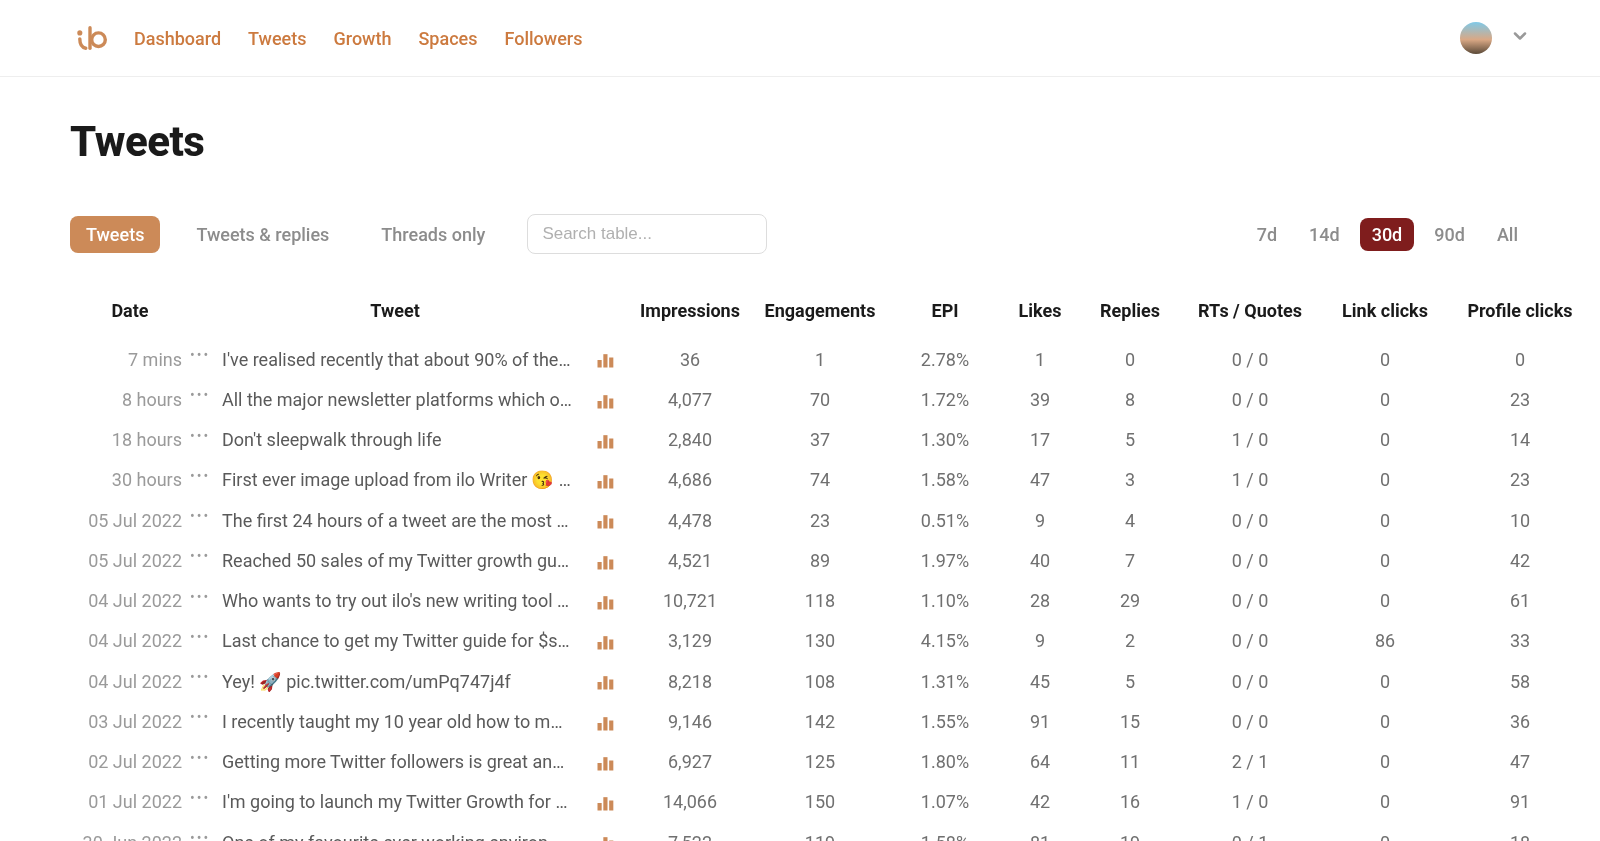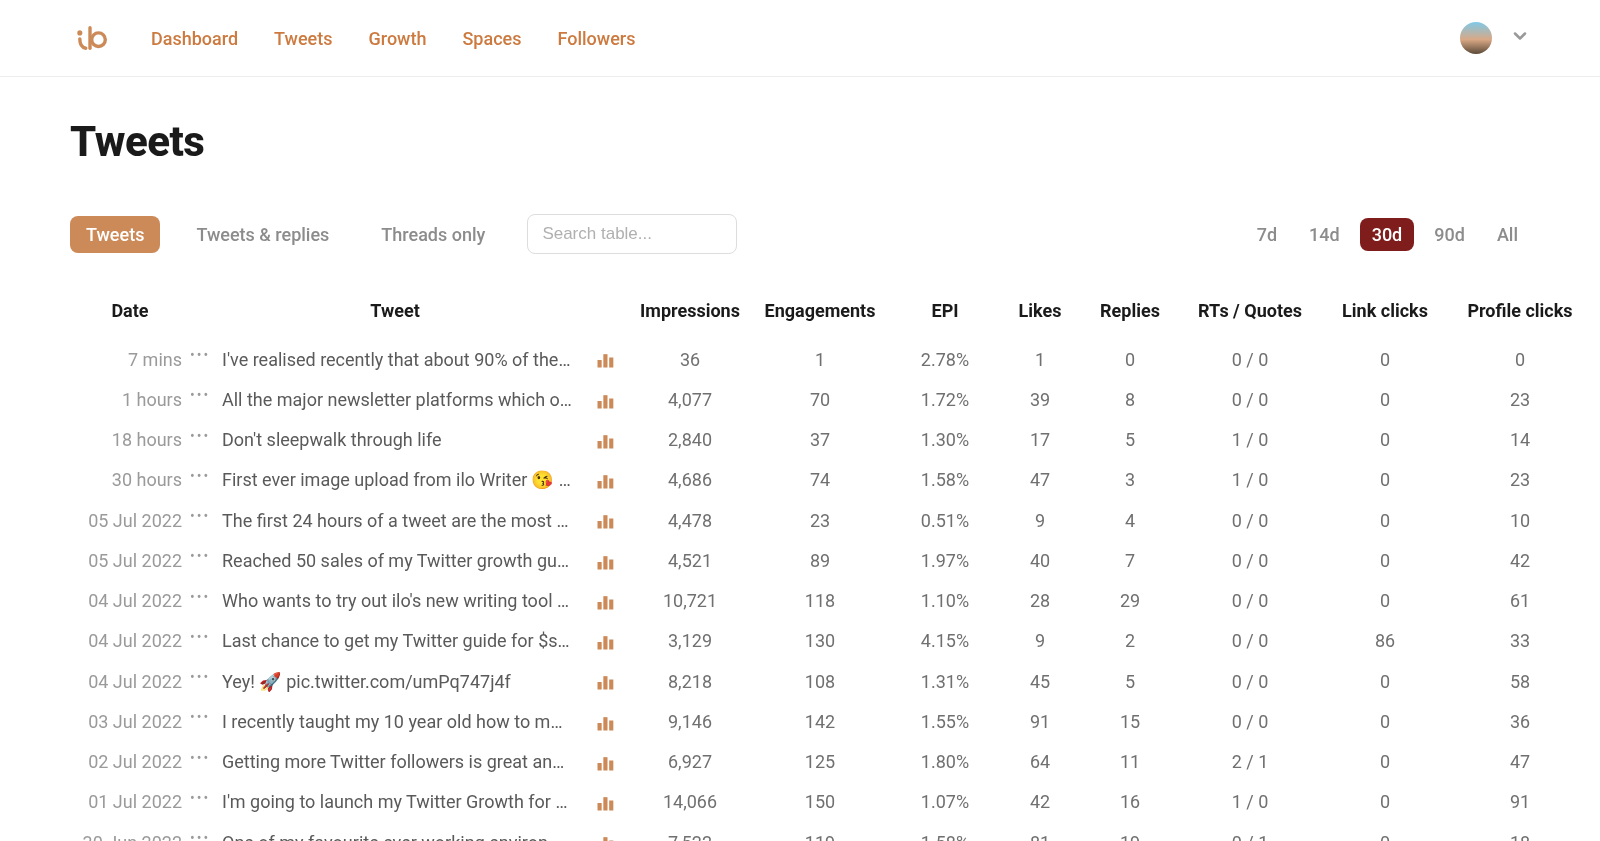--- a/index.html
+++ b/index.html
@@ -22,22 +22,21 @@
   .logo {
     width: 40px;
     height: 40px;
     display: flex;
     align-items: center;
     justify-content: center;
     margin-right: 24px;
   }
   .nav {
     display: flex;
-    gap: 36px;
-    margin-left: 17px;
+    gap: 27px;
   }
   .nav-item {
     color: #cc7a3f;
     font-size: 18px;
     font-weight: 500;
     cursor: pointer;
   }
   .topbar-right {
     margin-left: auto;
     display: flex;
@@ -81,21 +80,21 @@
   .tab-pill.active {
     background: #cc8a58;
     color: #fff;
   }
   .search-wrap {
     margin-left: 6px;
   }
   .search-input {
     font-size: 17px;
     padding: 9px 14px;
-    width: 210px;
+    width: 240px;
     border: 1px solid #ddd;
     border-radius: 8px;
     color: #555;
   }
   .search-input::placeholder {
     color: #b0b0b0;
   }
   .range-tabs {
     margin-left: auto;
     display: flex;
@@ -257,21 +256,21 @@
     <div class="cell">1</div>
     <div class="cell">2.78%</div>
     <div class="cell">1</div>
     <div class="cell">0</div>
     <div class="cell">0 / 0</div>
     <div class="cell">0</div>
     <div class="cell">0</div>
   </div>
 
   <div class="trow">
-    <div class="cell date">1 hours</div>
+    <div class="cell date">8 hours</div>
     <div class="cell dots">•••</div>
     <div class="cell tweet">All the major newsletter platforms which offer paid subscriptions</div>
     <div class="cell chart">
       <span class="chart-icon"><svg viewBox="0 0 24 24" fill="#cc8a58">
                 <rect x="3" y="12" width="5" height="9"></rect>
                 <rect x="10" y="5" width="5" height="16"></rect>
                 <rect x="17" y="9" width="5" height="12"></rect>
               </svg></span>
     </div>
     <div class="cell">4,077</div>

